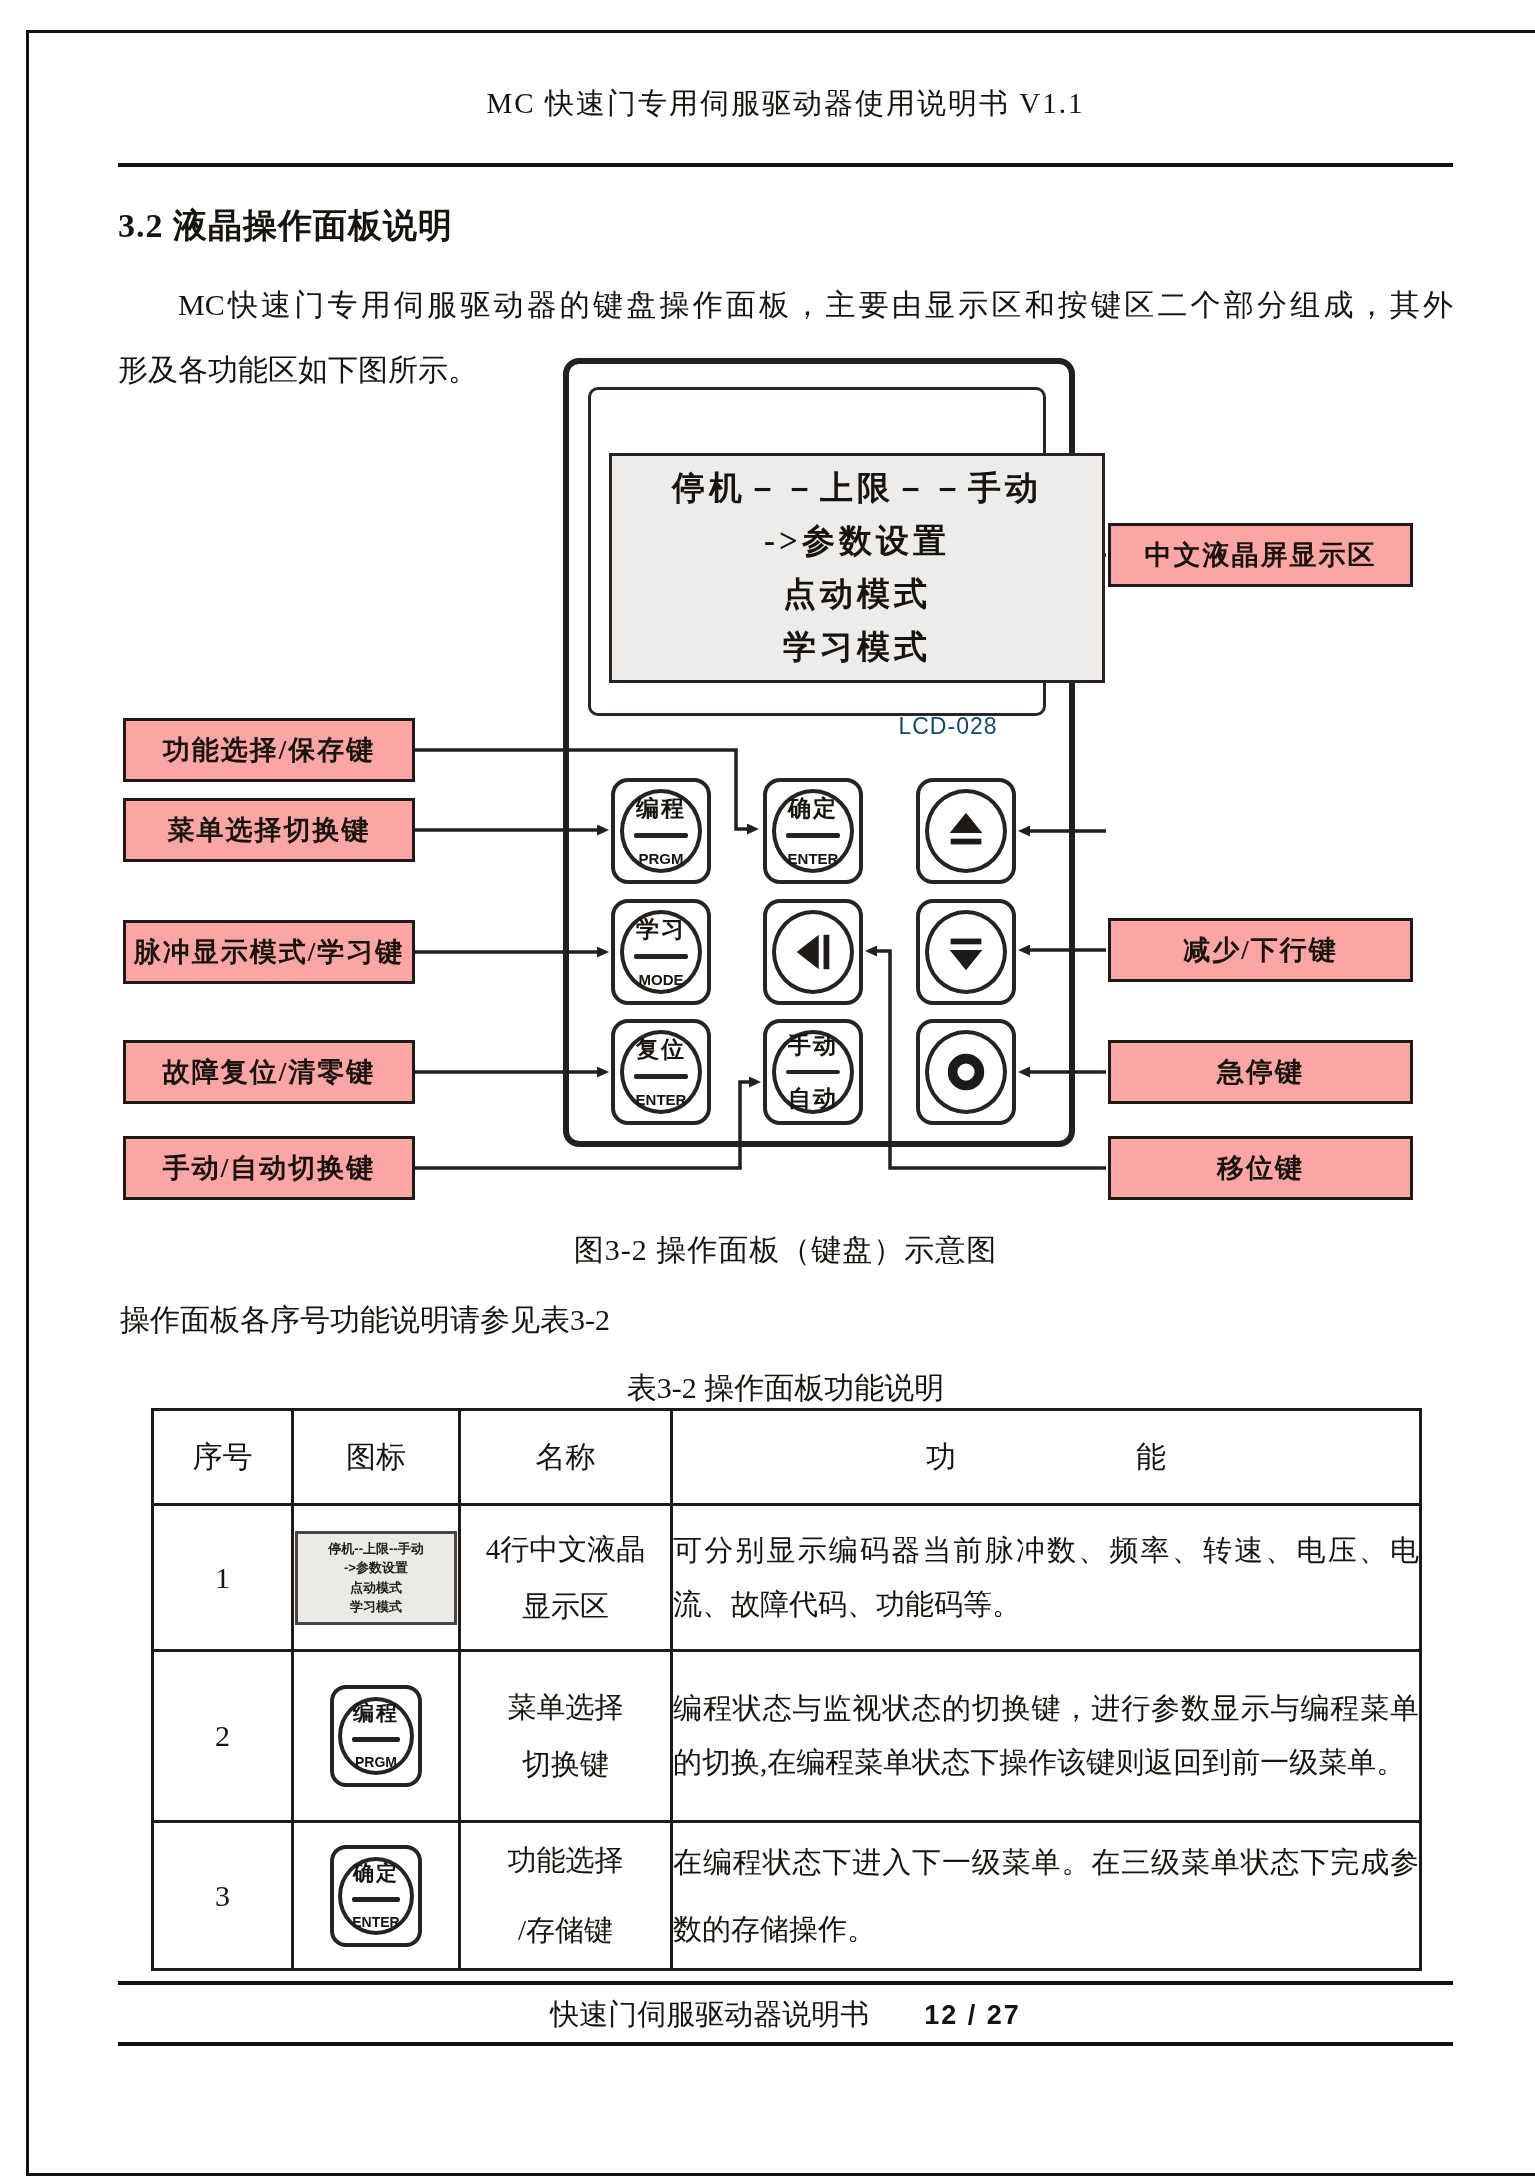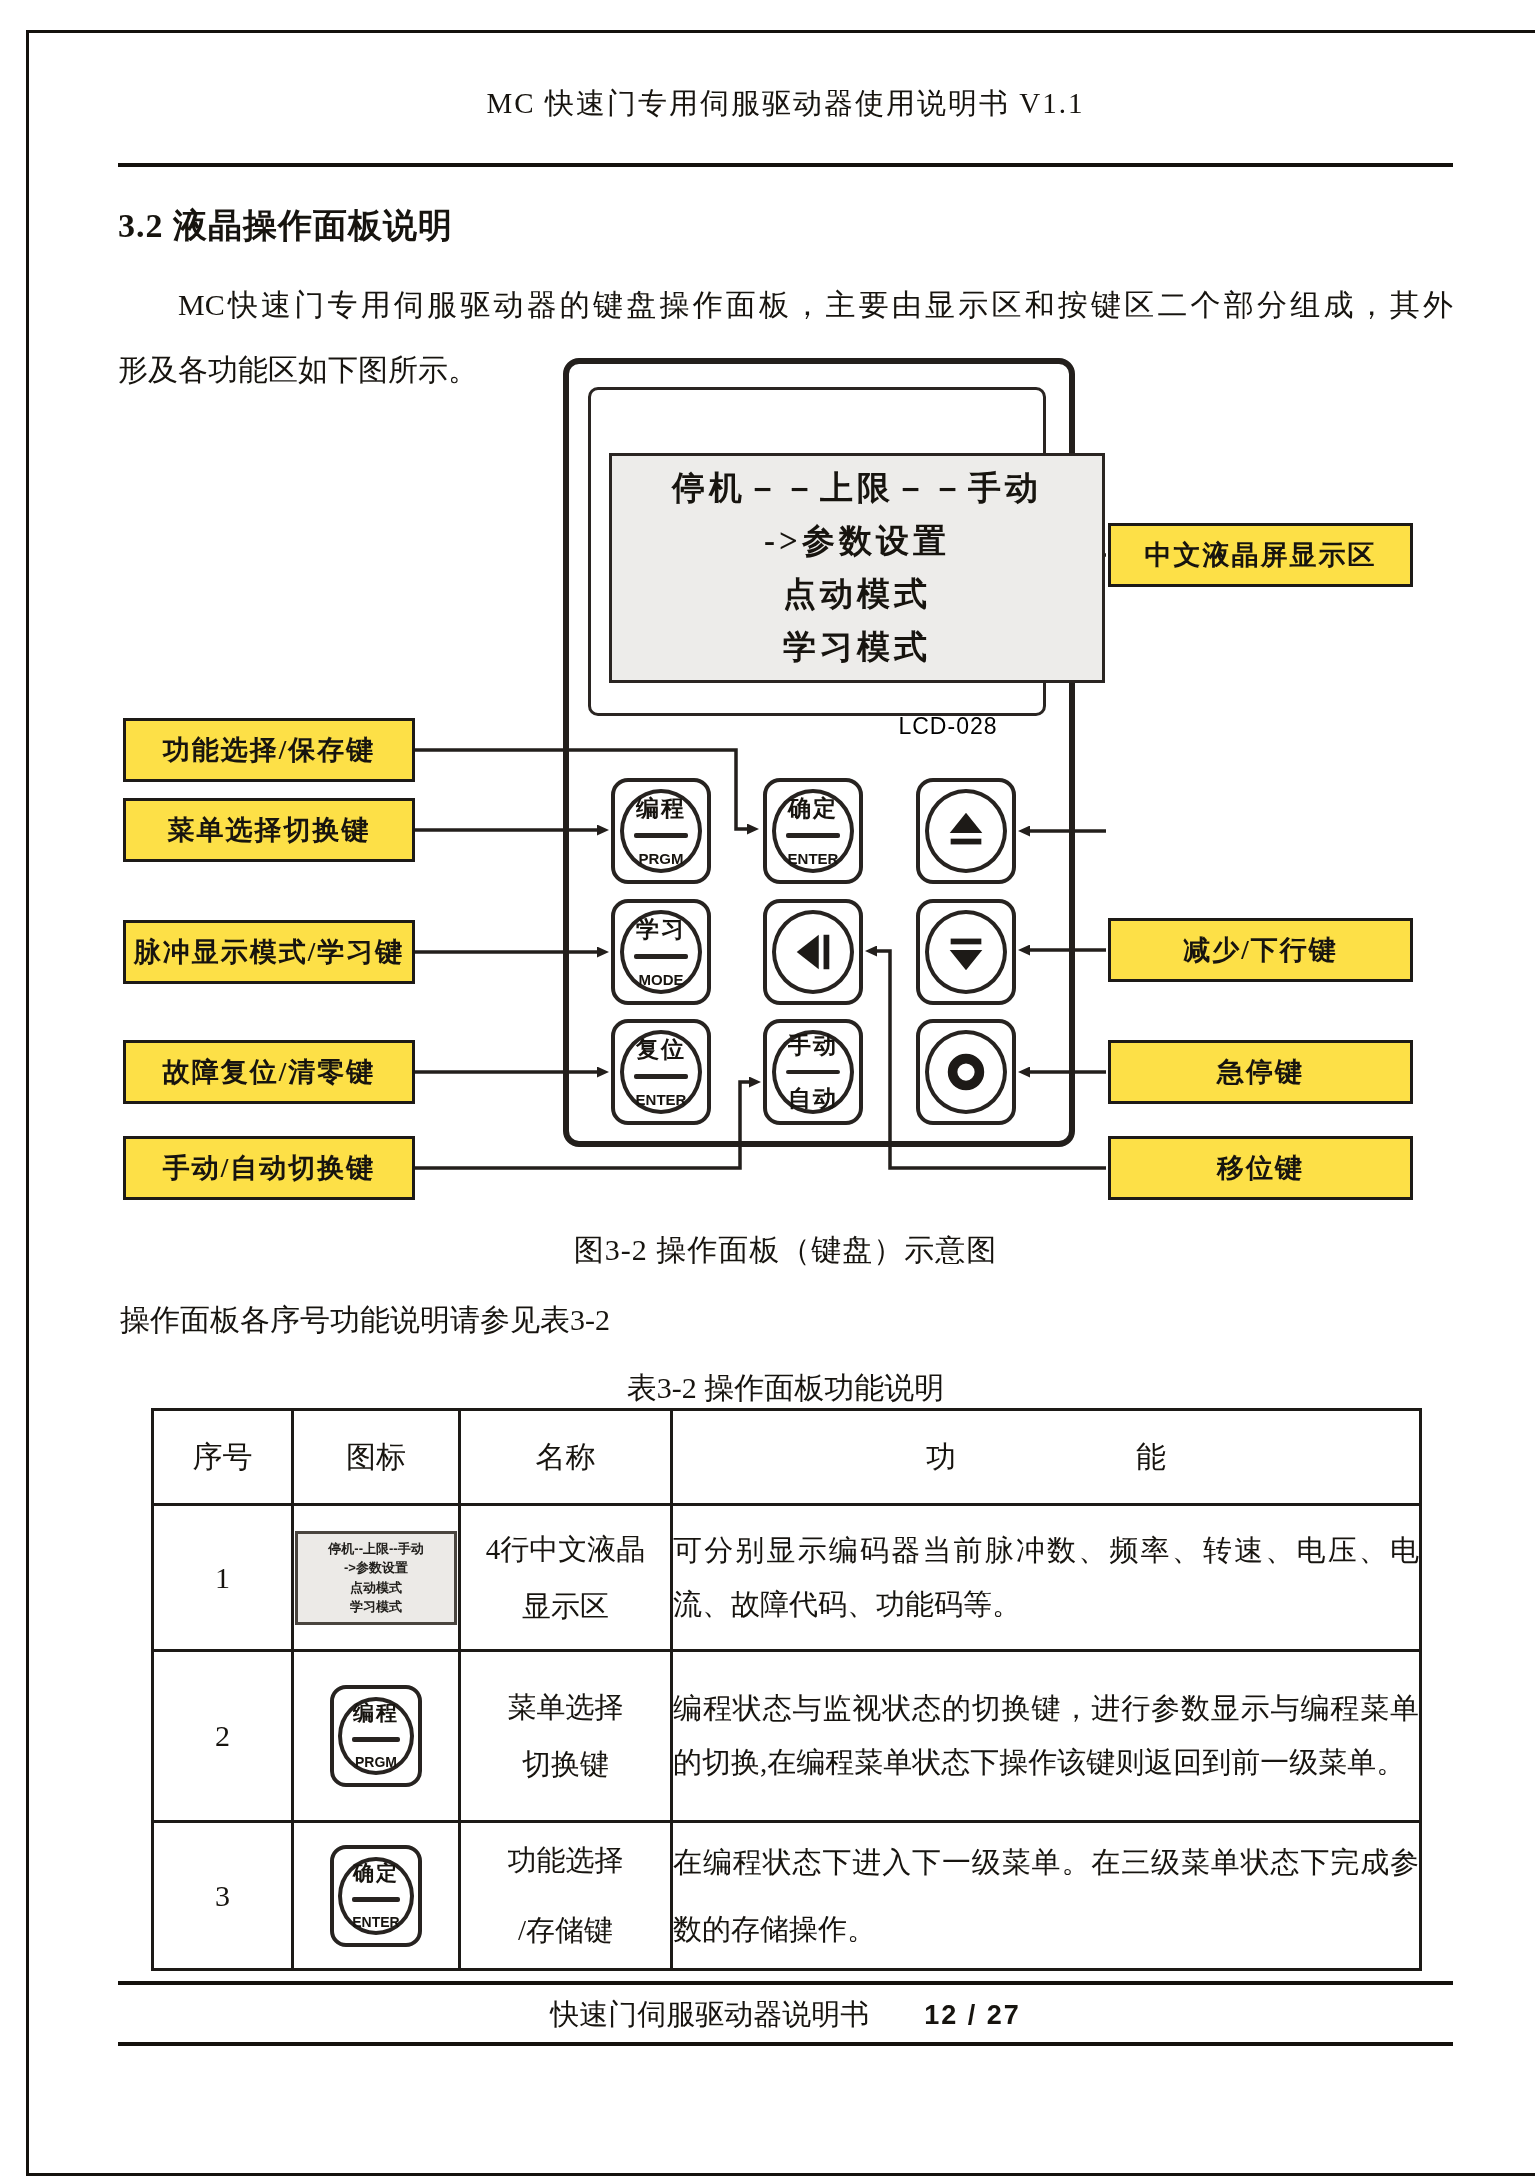--- a/index.html
+++ b/index.html
@@ -22,34 +22,34 @@
          border:6px solid #231f1c;border-radius:16px;background:transparent;}
   .bezel{position:absolute;left:570px;top:47px;width:452px;height:323px;
          border:3px solid #2a2522;border-radius:10px;}
   .lcd-title{position:absolute;left:570px;top:62px;width:452px;text-align:center;
          font-size:32px;font-weight:bold;letter-spacing:9px;}
   .screen{position:absolute;left:591px;top:113px;width:496px;height:230px;border:3px solid #2a2522;
          background:#edecea;display:flex;flex-direction:column;justify-content:space-around;
          align-items:center;padding:6px 0;box-sizing:border-box;}
   .screen-line{font-size:33px;font-weight:bold;letter-spacing:4px;white-space:nowrap;}
   .lcd-model{position:absolute;left:845px;top:373px;width:170px;text-align:center;
-         font-family:"Liberation Sans", sans-serif;font-size:23px;letter-spacing:1px;color:#000000;}
+         font-family:"Liberation Sans", sans-serif;font-size:23px;letter-spacing:1px;color:#0c4a6e;}
 
   .key{position:absolute;width:100px;height:106px;border:4px solid #272320;border-radius:17px;
        background:#fff;display:flex;align-items:center;justify-content:center;box-sizing:border-box;}
   .kc{width:82px;height:84px;border:4px solid #272320;border-radius:50%;display:flex;
       flex-direction:column;align-items:center;justify-content:center;gap:13px;box-sizing:border-box;}
   .kzh{font-size:23px;font-weight:bold;letter-spacing:2px;line-height:1;white-space:nowrap;}
   .kbar{width:54px;height:5px;background:#272320;border-radius:2px;}
   .ken{font-family:"Liberation Sans", sans-serif;font-size:15px;font-weight:bold;line-height:1;}
   .kc-icon svg{display:block;}
   .kc-icon polygon,.kc-icon rect{fill:#1d1a17;}
   .kc-icon circle{stroke:#1d1a17;fill:none;}
 
-  .callout{position:absolute;border:3px solid #1d1a17;background:#fde047;display:flex;align-items:center;
+  .callout{position:absolute;border:3px solid #1d1a17;background:#fca5a5;display:flex;align-items:center;
       justify-content:center;font-size:27px;font-weight:bold;letter-spacing:2px;white-space:nowrap;
       box-sizing:border-box;}
   .co-left{left:105px;width:292px;height:64px;}
   .co-right{left:1090px;width:305px;height:64px;}
 
   .fig-caption{position:absolute;left:0;top:1230px;width:100%;text-align:center;font-size:30px;letter-spacing:1px;}
   .ref-text{position:absolute;left:102px;top:1300px;font-size:30px;}
   .tbl-title{position:absolute;left:0;top:1368px;width:100%;text-align:center;font-size:30px;}
 
   

